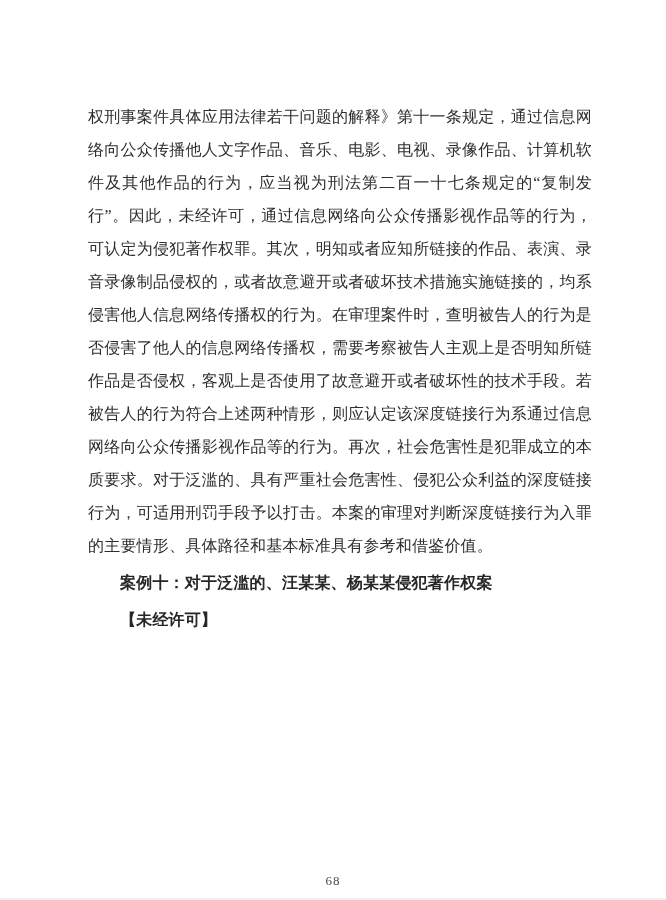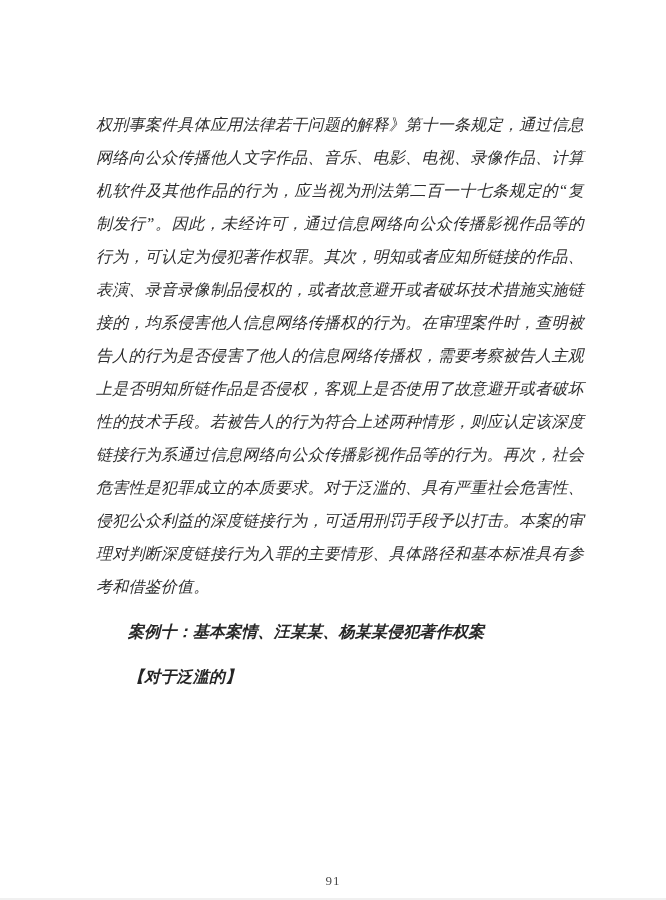--- a/index.html
+++ b/index.html
@@ -27,22 +27,21 @@
     left: 84px;
     top: 96px;
     width: 512px;
     font-size: 16px;
     line-height: 33px;
     color: #2e2e2e;
     text-align: justify;
     letter-spacing: 0.2px;
   }
   .content p {
-    margin: 12px;
-    font-style: italic;
+    margin: 4px;
   }
   .indent {
     text-indent: 2em;
   }
   .case-heading {
     margin: 14px 0 0 0;
     font-weight: bold;
     text-indent: 2em;
     font-size: 16px;
     line-height: 33px;
@@ -66,17 +65,17 @@
     color: #4a4a4a;
     letter-spacing: 1px;
   }
 </style>
 </head>
 <body>
 
 <div class="page">
   <div class="content">
     <p>权刑事案件具体应用法律若干问题的解释》第十一条规定，通过信息网络向公众传播他人文字作品、音乐、电影、电视、录像作品、计算机软件及其他作品的行为，应当视为刑法第二百一十七条规定的“复制发行”。因此，未经许可，通过信息网络向公众传播影视作品等的行为，可认定为侵犯著作权罪。其次，明知或者应知所链接的作品、表演、录音录像制品侵权的，或者故意避开或者破坏技术措施实施链接的，均系侵害他人信息网络传播权的行为。在审理案件时，查明被告人的行为是否侵害了他人的信息网络传播权，需要考察被告人主观上是否明知所链作品是否侵权，客观上是否使用了故意避开或者破坏性的技术手段。若被告人的行为符合上述两种情形，则应认定该深度链接行为系通过信息网络向公众传播影视作品等的行为。再次，社会危害性是犯罪成立的本质要求。对于泛滥的、具有严重社会危害性、侵犯公众利益的深度链接行为，可适用刑罚手段予以打击。本案的审理对判断深度链接行为入罪的主要情形、具体路径和基本标准具有参考和借鉴价值。</p>
-    <p class="case-heading">案例十：基本案情、汪某某、杨某某侵犯著作权案</p>
-    <p class="section-heading">【对于泛滥的】</p>
+    <p class="case-heading">案例十：对于泛滥的、汪某某、杨某某侵犯著作权案</p>
+    <p class="section-heading">【未经许可】</p>
   </div>
-  <div class="page-number">91</div>
+  <div class="page-number">68</div>
 </div>
 
 </body></html>

